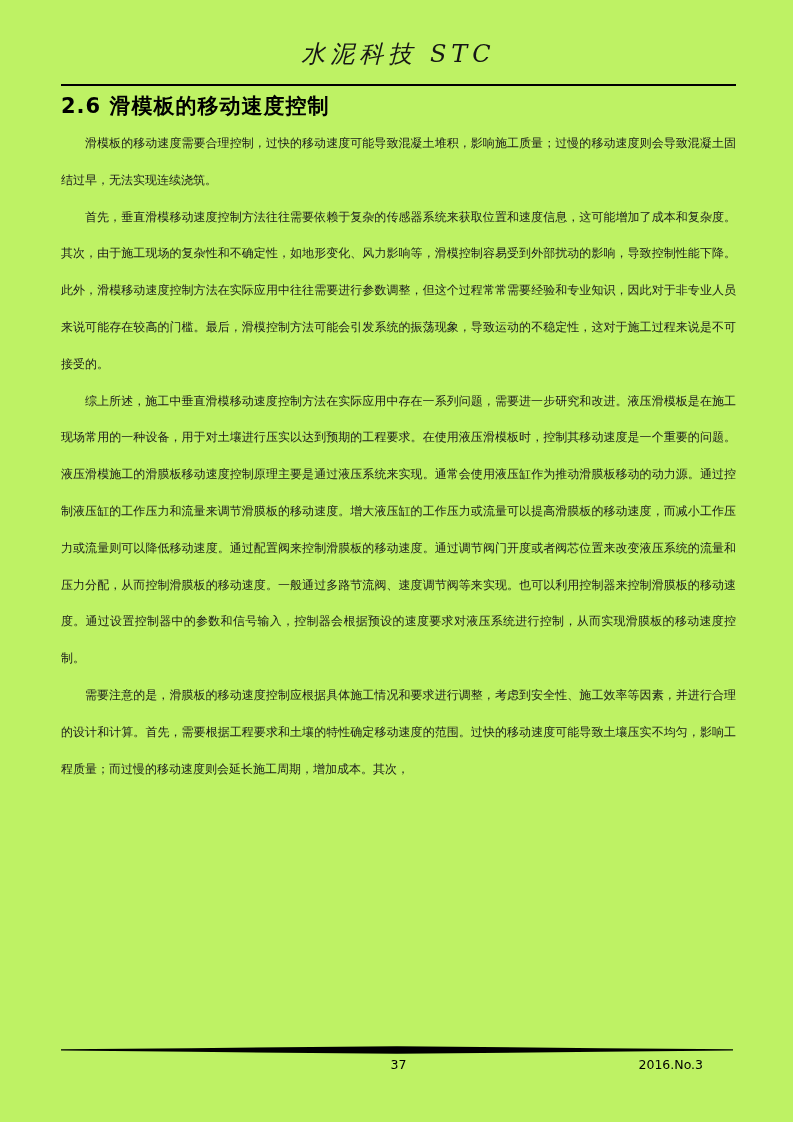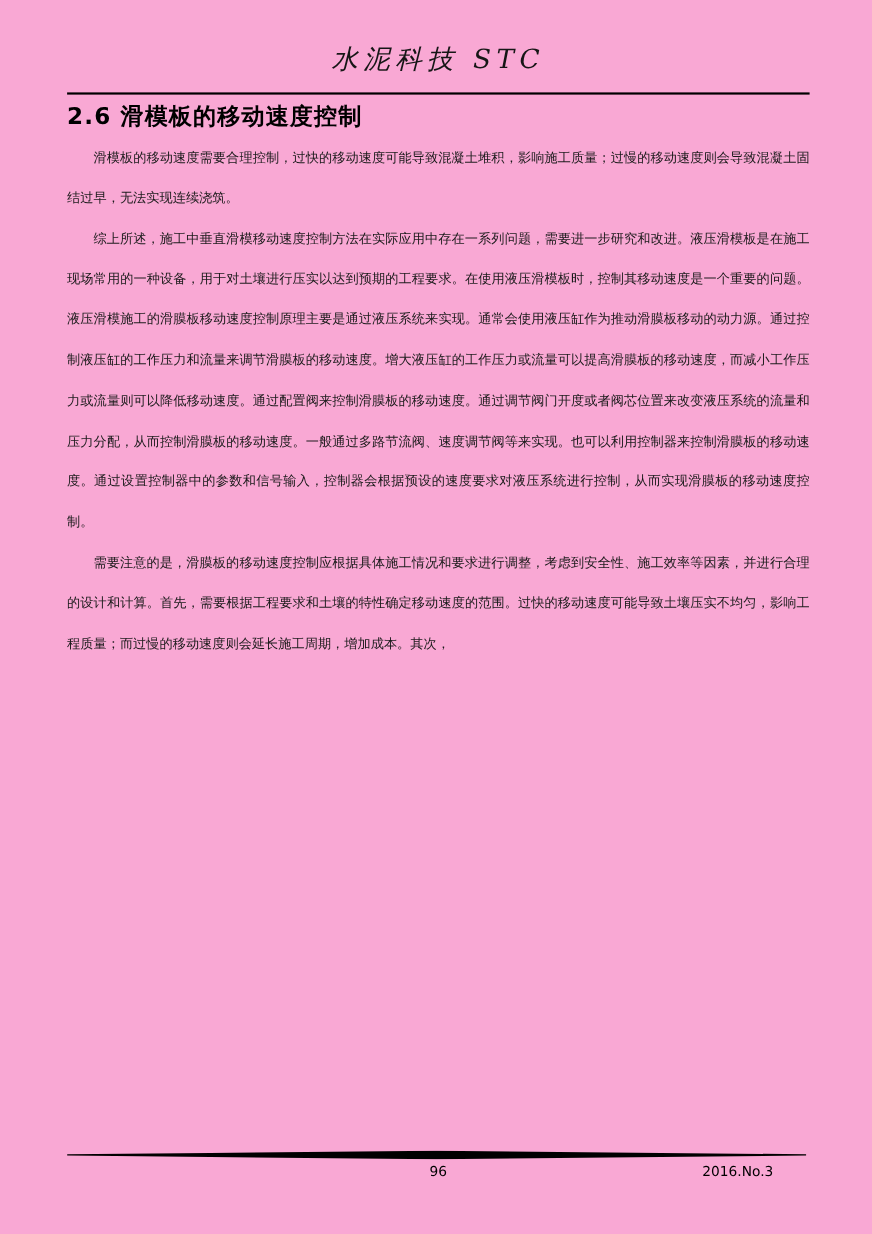--- a/index.html
+++ b/index.html
@@ -6,21 +6,21 @@
     margin: 0;
     padding: 0;
     background: #e8e8e8;
     font-family: "DejaVu Serif", serif;
   }
   .page {
     position: relative;
     width: 793px;
     height: 1122px;
     margin: 0 auto;
-    background: #f9a8d4;
+    background: #bef264;
     color: #121212;
     overflow: hidden;
   }
   .content {
     position: absolute;
     left: 61px;
     top: 0;
     width: 675px;
   }
   .journal-header {
@@ -99,27 +99,28 @@
     <div class="journal-header">
       <span>水泥科技 STC</span>
     </div>
 
     <div class="header-rule"></div>
 
     <h2 class="section-heading">2.6 滑模板的移动速度控制</h2>
 
     <div class="body-text">
       <p>滑模板的移动速度需要合理控制，过快的移动速度可能导致混凝土堆积，影响施工质量；过慢的移动速度则会导致混凝土固结过早，无法实现连续浇筑。</p>
+      <p>首先，垂直滑模移动速度控制方法往往需要依赖于复杂的传感器系统来获取位置和速度信息，这可能增加了成本和复杂度。其次，由于施工现场的复杂性和不确定性，如地形变化、风力影响等，滑模控制容易受到外部扰动的影响，导致控制性能下降。此外，滑模移动速度控制方法在实际应用中往往需要进行参数调整，但这个过程常常需要经验和专业知识，因此对于非专业人员来说可能存在较高的门槛。最后，滑模控制方法可能会引发系统的振荡现象，导致运动的不稳定性，这对于施工过程来说是不可接受的。</p>
       <p>综上所述，施工中垂直滑模移动速度控制方法在实际应用中存在一系列问题，需要进一步研究和改进。液压滑模板是在施工现场常用的一种设备，用于对土壤进行压实以达到预期的工程要求。在使用液压滑模板时，控制其移动速度是一个重要的问题。液压滑模施工的滑膜板移动速度控制原理主要是通过液压系统来实现。通常会使用液压缸作为推动滑膜板移动的动力源。通过控制液压缸的工作压力和流量来调节滑膜板的移动速度。增大液压缸的工作压力或流量可以提高滑膜板的移动速度，而减小工作压力或流量则可以降低移动速度。通过配置阀来控制滑膜板的移动速度。通过调节阀门开度或者阀芯位置来改变液压系统的流量和压力分配，从而控制滑膜板的移动速度。一般通过多路节流阀、速度调节阀等来实现。也可以利用控制器来控制滑膜板的移动速度。通过设置控制器中的参数和信号输入，控制器会根据预设的速度要求对液压系统进行控制，从而实现滑膜板的移动速度控制。</p>
       <p>需要注意的是，滑膜板的移动速度控制应根据具体施工情况和要求进行调整，考虑到安全性、施工效率等因素，并进行合理的设计和计算。首先，需要根据工程要求和土壤的特性确定移动速度的范围。过快的移动速度可能导致土壤压实不均匀，影响工程质量；而过慢的移动速度则会延长施工周期，增加成本。其次，</p>
     </div>
   </div>
 
   <div class="footer">
     <svg class="footer-bar" viewBox="0 0 672 8" preserveAspectRatio="none" aria-hidden="true">
       <polygon points="0,3.3 130,2.2 336,0.2 540,2.2 672,3.3 672,4.5 540,5.8 336,7.8 130,5.8 0,4.5" fill="#000"></polygon>
     </svg>
     <div class="footer-row">
-      <span class="page-number">96</span>
+      <span class="page-number">37</span>
       <span class="issue-number">2016.No.3</span>
     </div>
   </div>
 </div>
 
 </body></html>

